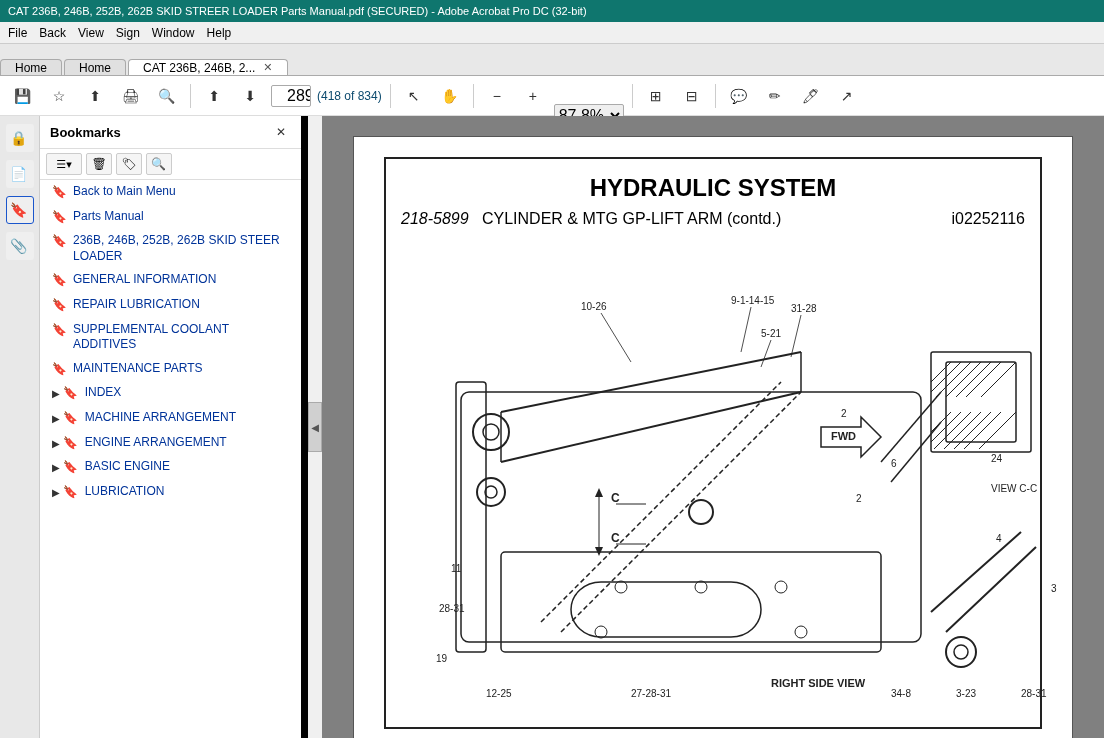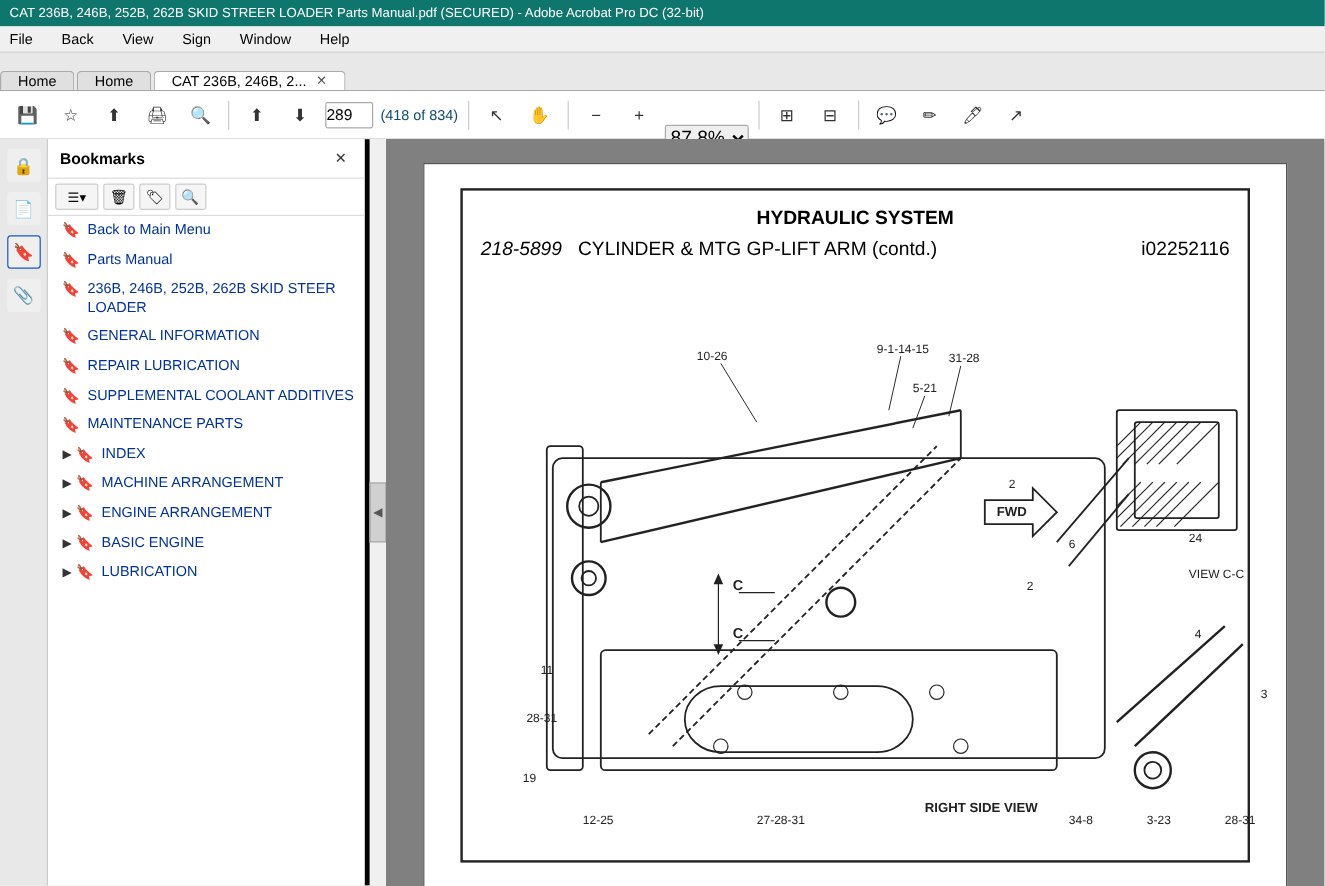--- a/index.html
+++ b/index.html
@@ -17,21 +17,21 @@
     }
 
     
     .menu-bar {
       height: 22px;
       background: #f0f0f0;
       display: flex;
       align-items: center;
       padding: 0 4px;
       border-bottom: 1px solid #ccc;
-      gap: 16px;
+      gap: 4px;
     }
     .menu-item {
       font-size: 12px;
       cursor: pointer;
       padding: 2px 4px;
     }
 
     
     .tab-bar {
       height: 32px;
@@ -90,24 +90,25 @@
     }
     .toolbar-sep {
       width: 1px;
       height: 24px;
       background: #ccc;
       margin: 0 2px;
     }
     .page-input {
       width: 40px;
       height: 22px;
-      text-align: left;
+      text-align: right;
       border: 1px solid #aaa;
-      font-size: 13px;
+      font-size: 16px;
       border-radius: 2px;
+      padding-left: 15px;
     }
     .page-info {
       font-size: 12px;
       color: #0c4a6e;
     }
     .zoom-select {
       width: 70px;
       height: 22px;
       border: 1px solid #aaa;
       font-size: 16px;
@@ -118,21 +119,21 @@
     
     .main-area {
       display: flex;
       height: calc(738px - 22px - 22px - 32px - 40px);
     }
 
     
     .sidebar {
       width: 268px;
       background: #fff;
-      border-right: 4px solid #000000;
+      border-right: 7px solid #000000;
       display: flex;
       flex-direction: column;
       flex-shrink: 0;
     }
     .sidebar-header {
       display: flex;
       align-items: center;
       justify-content: space-between;
       padding: 6px 10px;
       border-bottom: 1px solid #ddd;
@@ -232,21 +233,21 @@
       padding: 20px 30px;
       position: relative;
     }
     .pdf-page-inner {
       border: 2px solid #222;
       padding: 15px;
       height: 100%;
     }
     .pdf-title {
       text-align: center;
-      font-size: 16px;
+      font-size: 24px;
       font-weight: bold;
       margin-bottom: 8px;
       font-family: Arial, sans-serif;
     }
     .pdf-subtitle {
       text-align: left;
       font-size: 16px;
       margin-bottom: 4px;
       display: flex;
       justify-content: space-between;

